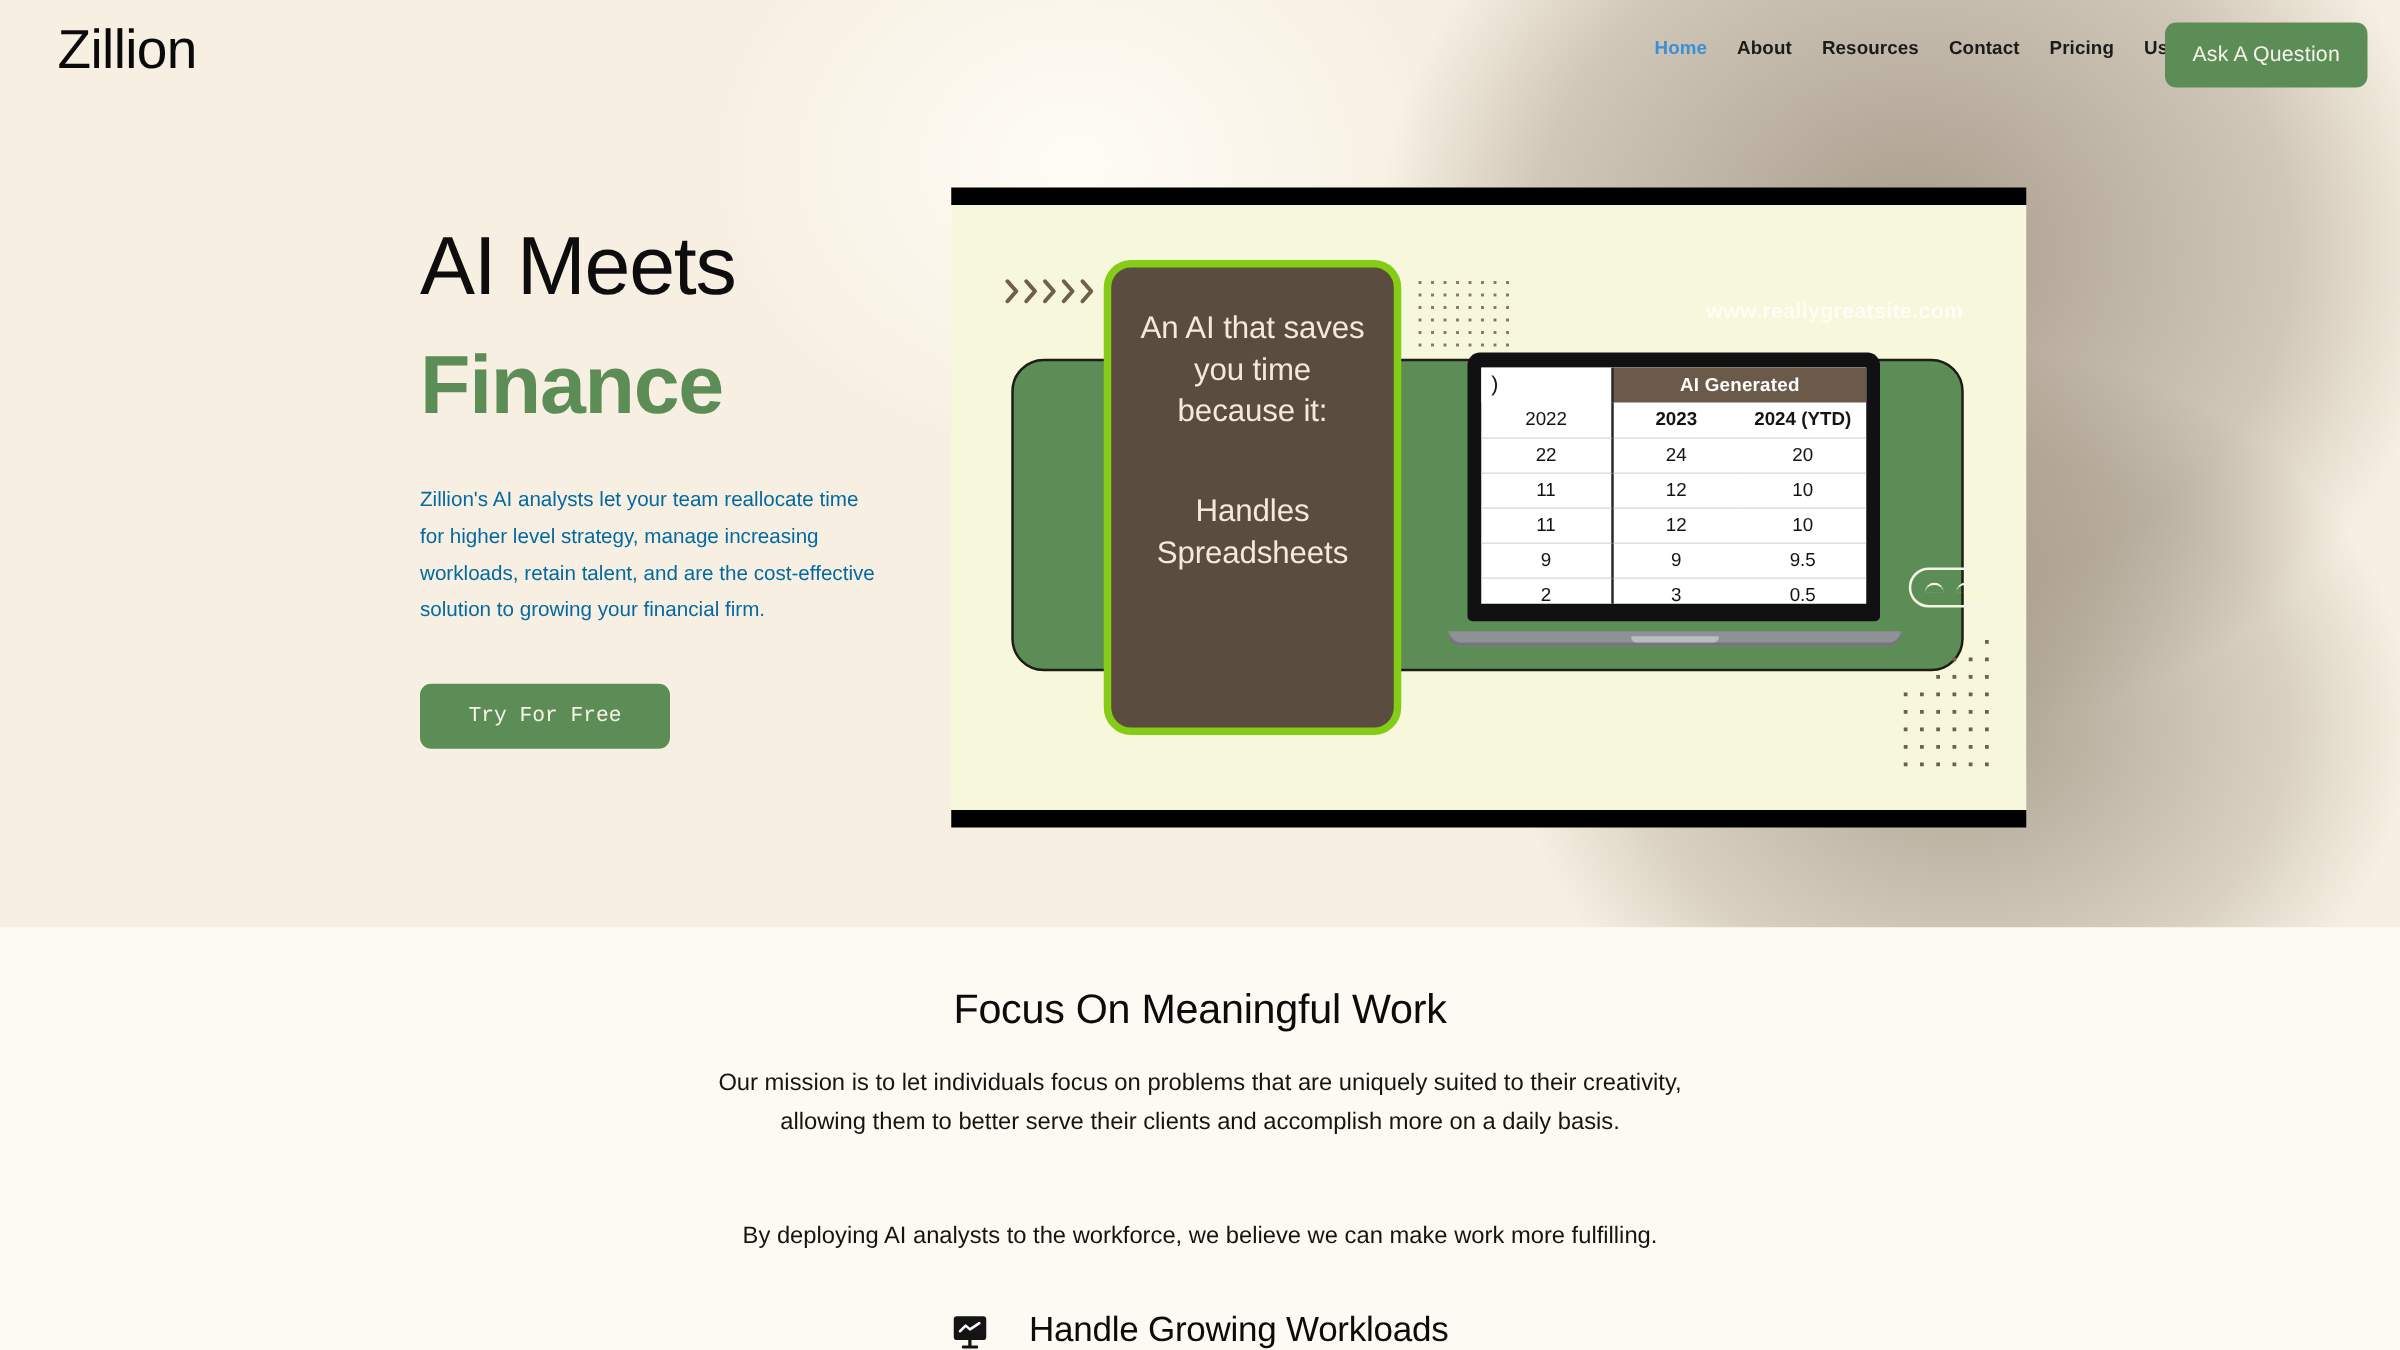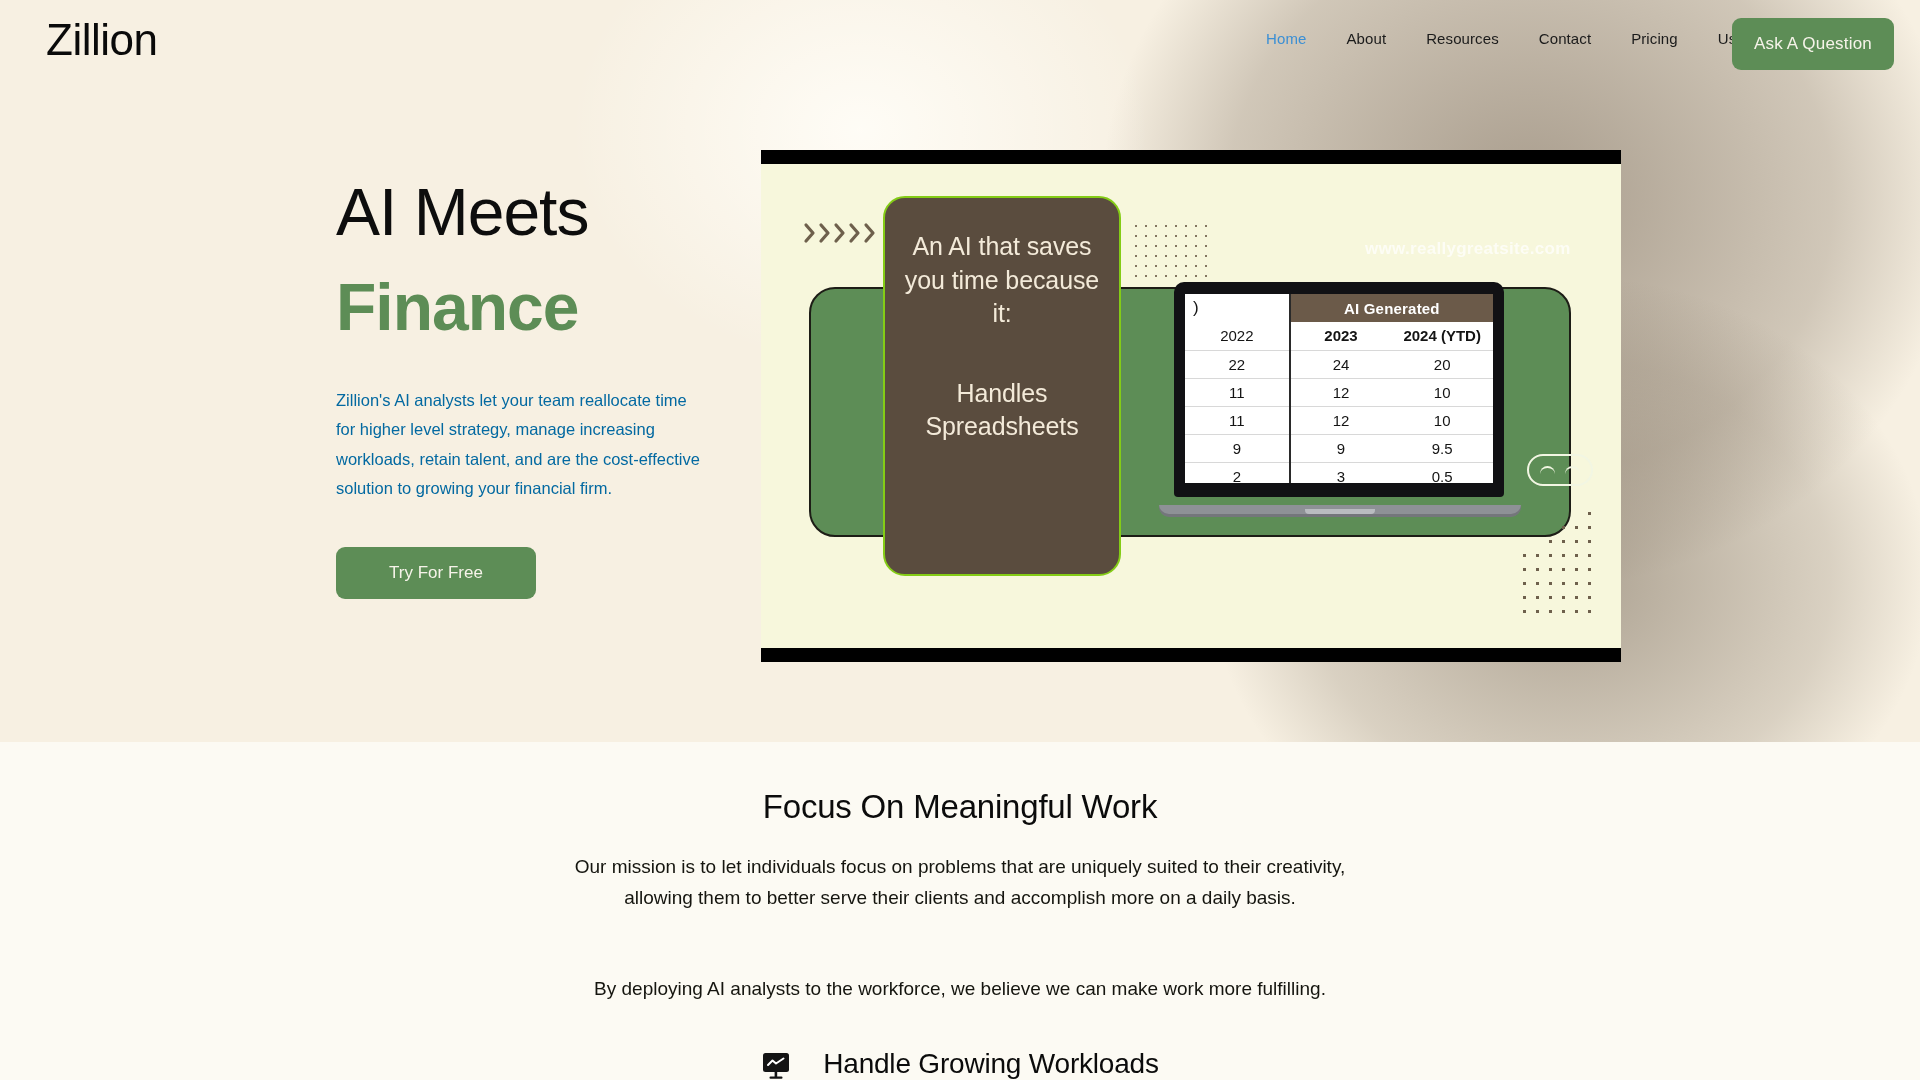--- a/index.html
+++ b/index.html
@@ -67,21 +67,22 @@
     font-size: 44px;
     font-weight: 400;
     letter-spacing: -0.5px;
     color: #0a0a0a;
     line-height: 1;
   }
   #nav-links {
     position: absolute;
     right: 128px; top: 30px;
     display: flex;
-    gap: 40px;
+    gap: 24px;
+    font-weight: bold;
   }
   #nav-links .nav-link {
     font-size: 15px;
     color: #1b1b1b;
     text-decoration: none;
     white-space: nowrap;
     letter-spacing: 0.1px;
   }
   #nav-links .nav-link.active { color: #3b8fd4; }
   #ask-question-button {
@@ -129,21 +130,21 @@
     color: #0369a1;
     max-width: 372px;
   }
   #try-free-button {
     margin-top: 44px;
     width: 200px; height: 52px;
     border: none;
     border-radius: 9px;
     background: #5d8d56;
     color: #f6f3e9;
-    font-family: Liberation Sans, sans-serif;
+    font-family: Liberation Mono, monospace;
     font-size: 17px;
     cursor: pointer;
     display: flex; align-items: center; justify-content: center;
   }
 
   
   #hero-card {
     position: absolute;
     left: 761px; top: 150px;
     width: 860px; height: 512px;
@@ -232,24 +233,24 @@
   }
   #smiley-face .eye {
     width: 15px; height: 8px;
     border-top: 2.5px solid #f2f6e3;
     border-radius: 50% 50% 0 0 / 100% 100% 0 0;
   }
 
   
   #brown-card {
     position: absolute;
-    left: 122px; top: 32px;
+    left: 122px; top: 44px;
     width: 238px; height: 380px;
     background: #5a4c3e;
-    border: 2px solid #84cc16;
+    border: 6px solid #84cc16;
     border-radius: 22px;
     z-index: 8;
     padding: 32px 16px 0;
     text-align: center;
   }
   #brown-card .bc-text {
     color: #f3ead9;
     font-size: 25px;
     line-height: 1.34;
     letter-spacing: -0.1px;

